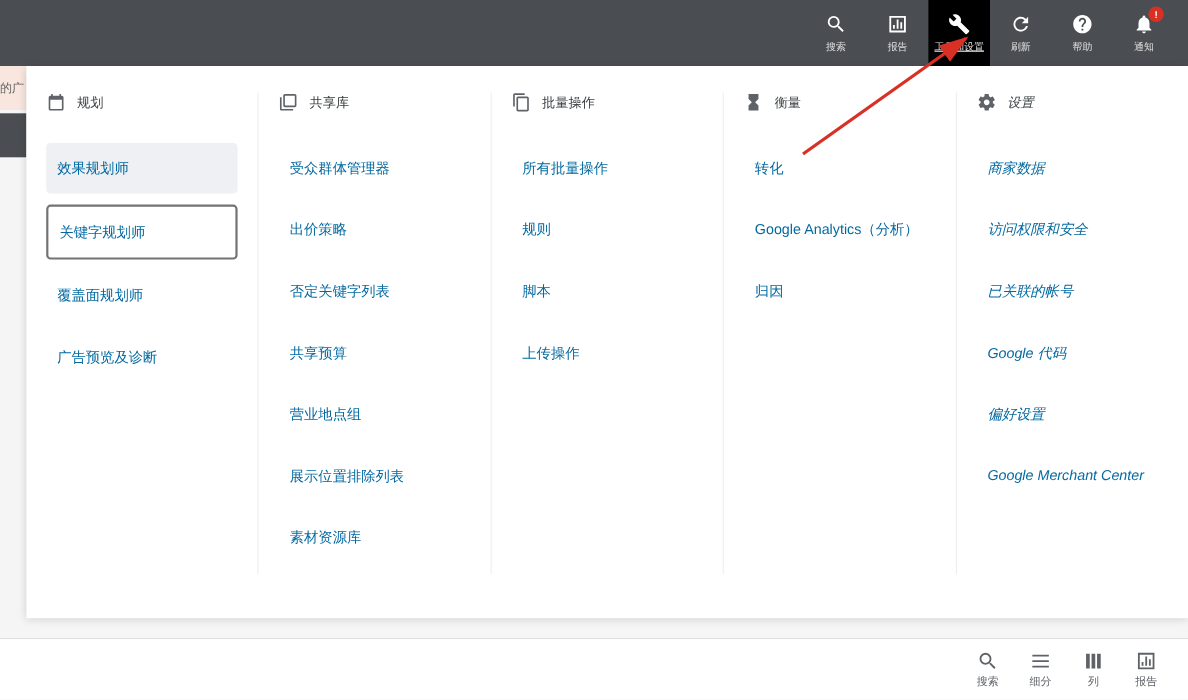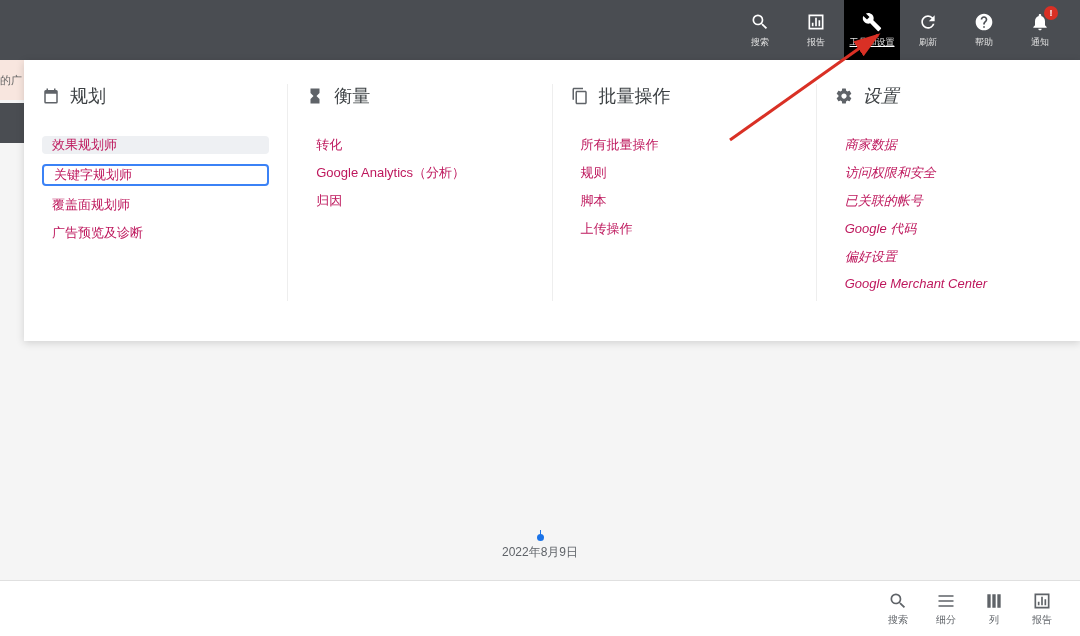--- a/index.html
+++ b/index.html
@@ -14,24 +14,24 @@
 
     .left-strip { position: absolute; left: 0; top: 60px; width: 24px; height: 40px; background: #f8e6df; display: flex; align-items: center; }
     .left-strip-text { font-size: 11px; color: #666; }
     .dark-strip { position: absolute; left: 0; top: 103px; width: 24px; height: 40px; background: #4a4d52; }
 
     .mega-menu { position: absolute; left: 24px; top: 60px; right: 0; background: #fff; display: flex; box-shadow: 0 2px 8px rgba(0,0,0,0.15); z-index: 10; padding: 24px 0 40px; }
     .menu-col { flex: 1; padding: 0 18px; border-right: 1px solid #eee; }
     .menu-col:last-child { border-right: none; font-style: italic; }
     .col-header { display: flex; align-items: center; margin-bottom: 28px; }
     .col-header-icon { width: 18px; height: 18px; fill: #5f6368; margin-right: 10px; }
-    .col-header-text { font-size: 18px; color: #3c4043; font-weight: 500; }
-    .menu-item { font-size: 13px; color: #be185d; padding: 0 10px; cursor: pointer; border-radius: 4px; margin-bottom: 10px; }
+    .col-header-text { font-size: 12px; color: #3c4043; font-weight: 500; }
+    .menu-item { font-size: 13px; color: #0369a1; padding: 14px 10px; cursor: pointer; border-radius: 4px; margin-bottom: 10px; }
     .menu-item.selected { background: #eef0f3; }
-    .menu-item.boxed { border: 2px solid #3b82f6; }
+    .menu-item.boxed { border: 2px solid #737373; }
 
     .arrow-svg { position: absolute; top: 30px; left: 720px; pointer-events: none; z-index: 20; }
 
     .date-area { position: absolute; left: 0; right: 0; top: 530px; height: 40px; text-align: center; }
     .date-tick { width: 1px; height: 8px; background: #1a73e8; margin: 0 auto; position: relative; }
     .date-dot { position: absolute; left: -3px; bottom: -3px; width: 7px; height: 7px; background: #1a73e8; border-radius: 50%; }
     .date-label { font-size: 12px; color: #5f6368; margin-top: 6px; }
 
     .bottom-bar { position: absolute; bottom: 0; left: 0; right: 0; height: 56px; background: #fff; border-top: 1px solid #e0e0e0; display: flex; justify-content: flex-end; align-items: center; padding-right: 14px; }
     .bottom-item { display: flex; flex-direction: column; align-items: center; width: 48px; cursor: pointer; }
@@ -95,39 +95,54 @@
         <span class="col-header-text">规划</span>
       </div>
       <div class="menu-item selected">效果规划师</div>
       <div class="menu-item boxed">关键字规划师</div>
       <div class="menu-item">覆盖面规划师</div>
       <div class="menu-item">广告预览及诊断</div>
     </div>
     <div class="menu-col">
       <div class="col-header">
         <span class="col-header-icon"><svg viewBox="0 0 24 24">
-            <path d="M6 2v6h.01L6 8.01 10 12l-4 4 .01.01H6V22h12v-5.99h-.01L18 16l-4-4 4-3.99-.01-.01H18V2H6z"></path>
+            <path d="M4 6H2v14c0 1.1.9 2 2 2h14v-2H4V6zm16-4H8c-1.1 0-2 .9-2 2v12c0 1.1.9 2 2 2h12c1.1 0 2-.9 2-2V4c0-1.1-.9-2-2-2zm0 14H8V4h12v12z"></path>
           </svg></span>
-        <span class="col-header-text">衡量</span>
+        <span class="col-header-text">共享库</span>
       </div>
-      <div class="menu-item">转化</div>
-      <div class="menu-item">Google Analytics（分析）</div>
-      <div class="menu-item">归因</div>
+      <div class="menu-item">受众群体管理器</div>
+      <div class="menu-item">出价策略</div>
+      <div class="menu-item">否定关键字列表</div>
+      <div class="menu-item">共享预算</div>
+      <div class="menu-item">营业地点组</div>
+      <div class="menu-item">展示位置排除列表</div>
+      <div class="menu-item">素材资源库</div>
     </div>
     <div class="menu-col">
       <div class="col-header">
         <span class="col-header-icon"><svg viewBox="0 0 24 24">
             <path d="M16 1H4c-1.1 0-2 .9-2 2v14h2V3h12V1zm3 4H8c-1.1 0-2 .9-2 2v14c0 1.1.9 2 2 2h11c1.1 0 2-.9 2-2V7c0-1.1-.9-2-2-2zm0 16H8V7h11v14z"></path>
           </svg></span>
         <span class="col-header-text">批量操作</span>
       </div>
       <div class="menu-item">所有批量操作</div>
       <div class="menu-item">规则</div>
       <div class="menu-item">脚本</div>
       <div class="menu-item">上传操作</div>
+    </div>
+    <div class="menu-col">
+      <div class="col-header">
+        <span class="col-header-icon"><svg viewBox="0 0 24 24">
+            <path d="M6 2v6h.01L6 8.01 10 12l-4 4 .01.01H6V22h12v-5.99h-.01L18 16l-4-4 4-3.99-.01-.01H18V2H6z"></path>
+          </svg></span>
+        <span class="col-header-text">衡量</span>
+      </div>
+      <div class="menu-item">转化</div>
+      <div class="menu-item">Google Analytics（分析）</div>
+      <div class="menu-item">归因</div>
     </div>
     <div class="menu-col">
       <div class="col-header">
         <span class="col-header-icon"><svg viewBox="0 0 24 24">
             <path d="M19.43 12.98c.04-.32.07-.64.07-.98s-.03-.66-.07-.98l2.11-1.65c.19-.15.24-.42.12-.64l-2-3.46c-.12-.22-.39-.3-.61-.22l-2.49 1c-.52-.4-1.08-.73-1.69-.98l-.38-2.65A.488.488 0 0014 2h-4c-.25 0-.46.18-.49.42l-.38 2.65c-.61.25-1.17.59-1.69.98l-2.49-1c-.23-.09-.49 0-.61.22l-2 3.46c-.13.22-.07.49.12.64l2.11 1.65c-.04.32-.07.65-.07.98s.03.66.07.98l-2.11 1.65c-.19.15-.24.42-.12.64l2 3.46c.12.22.39.3.61.22l2.49-1c.52.4 1.08.73 1.69.98l.38 2.65c.03.24.24.42.49.42h4c.25 0 .46-.18.49-.42l.38-2.65c.61-.25 1.17-.59 1.69-.98l2.49 1c.23.09.49 0 .61-.22l2-3.46c.12-.22.07-.49-.12-.64l-2.11-1.65zM12 15.5c-1.93 0-3.5-1.57-3.5-3.5s1.57-3.5 3.5-3.5 3.5 1.57 3.5 3.5-1.57 3.5-3.5 3.5z"></path>
           </svg></span>
         <span class="col-header-text">设置</span>
       </div>
       <div class="menu-item">商家数据</div>
       <div class="menu-item">访问权限和安全</div>

